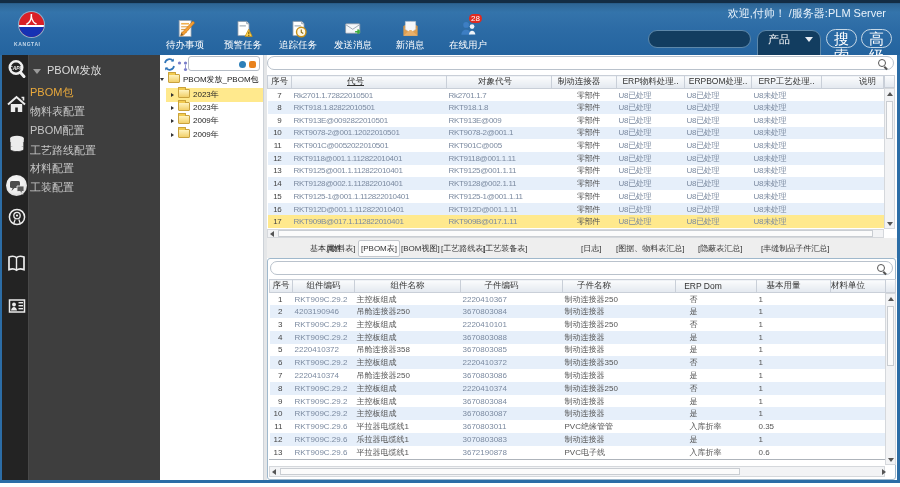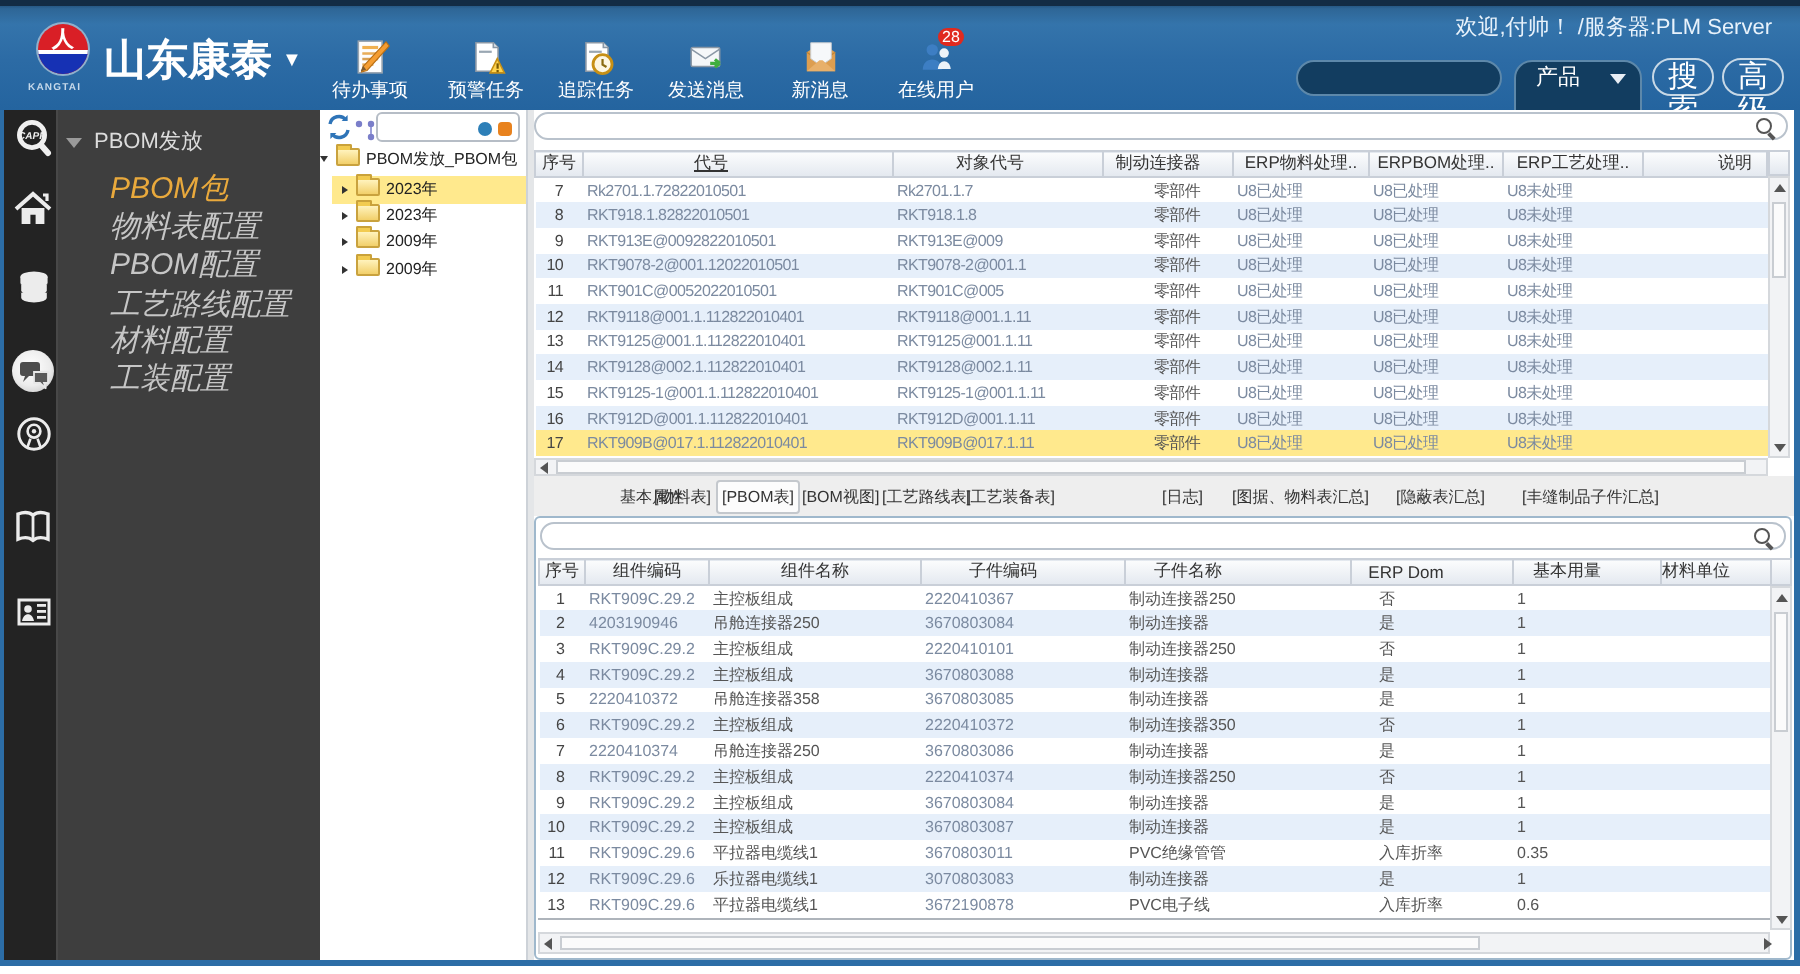--- a/index.html
+++ b/index.html
@@ -29,21 +29,21 @@
 
 
 #iconbar { position:absolute; left:0px; top:55px; width:29px; height:426px; background:#232323; border-left:2px solid #2c6da6; border-right:1px solid #484848; }
 .lic { position:absolute; width:22px; height:22px; }
 #licActive { position:absolute; left:4px; top:120px; width:21px; height:21px; background:radial-gradient(circle at 45% 40%, #ffffff 0%, #ececec 55%, #bdbdbd 100%); border-radius:50%; }
 
 
 #nav { position:absolute; left:29px; top:55px; width:131px; height:426px; background:#3e3e3e; }
 #nav .hd { position:absolute; left:4px; top:8px; color:#dcdcdc; font-size:11px; }
 #nav .hd .tri { display:inline-block; width:0; height:0; border-left:4px solid transparent; border-right:4px solid transparent; border-top:5px solid #9a9a9a; margin-right:6px; vertical-align:0px;}
-.navit { position:absolute; left:26px; color:#c6c6c6; font-size:15px;font-style:italic; }
+.navit { position:absolute; left:1px; color:#c6c6c6; font-size:11px; }
 .navit.sel { color:#e9a93c; }
 
 
 #tree { position:absolute; left:160px; top:55px; width:103px; height:426px; background:#fff; overflow:visible; }
 #treeinput { position:absolute; left:28px; top:1px; width:72px; height:15px; border:1px solid #b6bdc6; border-radius:3px; background:#fff; }
 .tnode { position:absolute; font-size:8px; color:#222; white-space:nowrap; z-index:2; }
 .tnode .fold { display:inline-block; width:12px; height:9px; background:linear-gradient(#fff3bd,#f2d06a); border:1px solid #c9a23e; border-radius:1px; position:relative; margin-right:3px; vertical-align:-1px;}
 .tnode .fold:before { content:""; position:absolute; left:-1px; top:-3px; width:6px; height:2px; background:#f2cb50; border:1px solid #caa23a; border-bottom:none; border-radius:1px 1px 0 0;}
 .tri-r { display:inline-block; width:0; height:0; border-top:2.5px solid transparent; border-bottom:2.5px solid transparent; border-left:3.5px solid #333; margin-right:4px; vertical-align:0px;}
 .tri-d { display:inline-block; width:0; height:0; border-left:2.5px solid transparent; border-right:2.5px solid transparent; border-top:3.5px solid #333; margin-right:4px; vertical-align:1px;}
@@ -98,21 +98,20 @@
 </style>
 </head>
 <body>
 <div id="app">
   <div id="header">
     <div id="logo">
         <div class="ren">人</div>
         <div class="bot"></div>
       </div>
     <div id="logotext">KANGTAI</div>
-    <div id="title">山东康泰<span class="arr">▼</span></div>
     <div id="welcome">欢迎,付帅！ /服务器:PLM Server</div>
     <div id="hsearch"></div>
     <div id="hdrop">产品<span class="da"></span></div>
     <div class="hbtn" id="btnsearch">搜索</div>
     <div class="hbtn" id="btnadv">高级</div>
 
     <div class="tbi" style="left:153px;">
       <svg width="24" height="24" viewBox="0 0 24 24">
           <rect x="4" y="2" width="15" height="20" fill="#fdfdfd" stroke="#9aa5b0"></rect>
           <rect x="6.5" y="5" width="10" height="2" fill="#f0b050"></rect>

